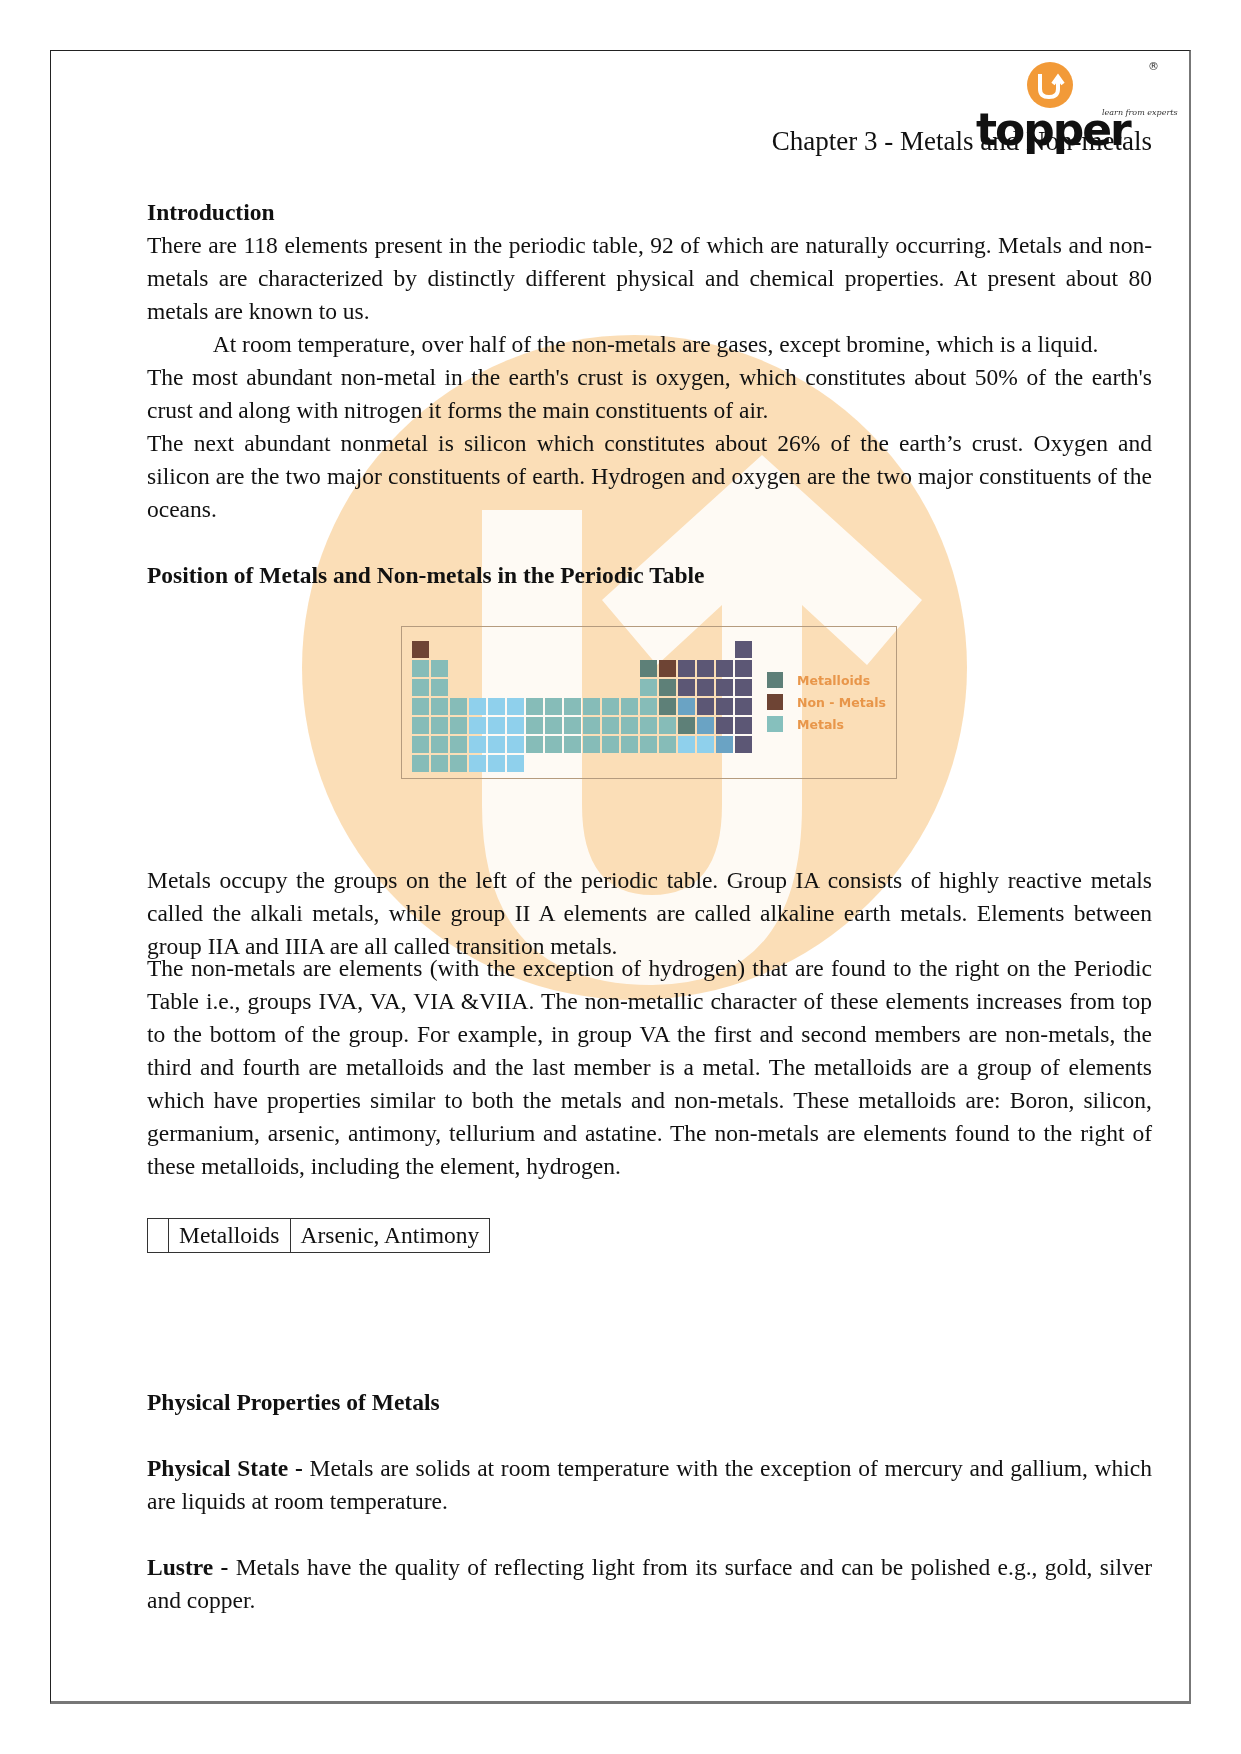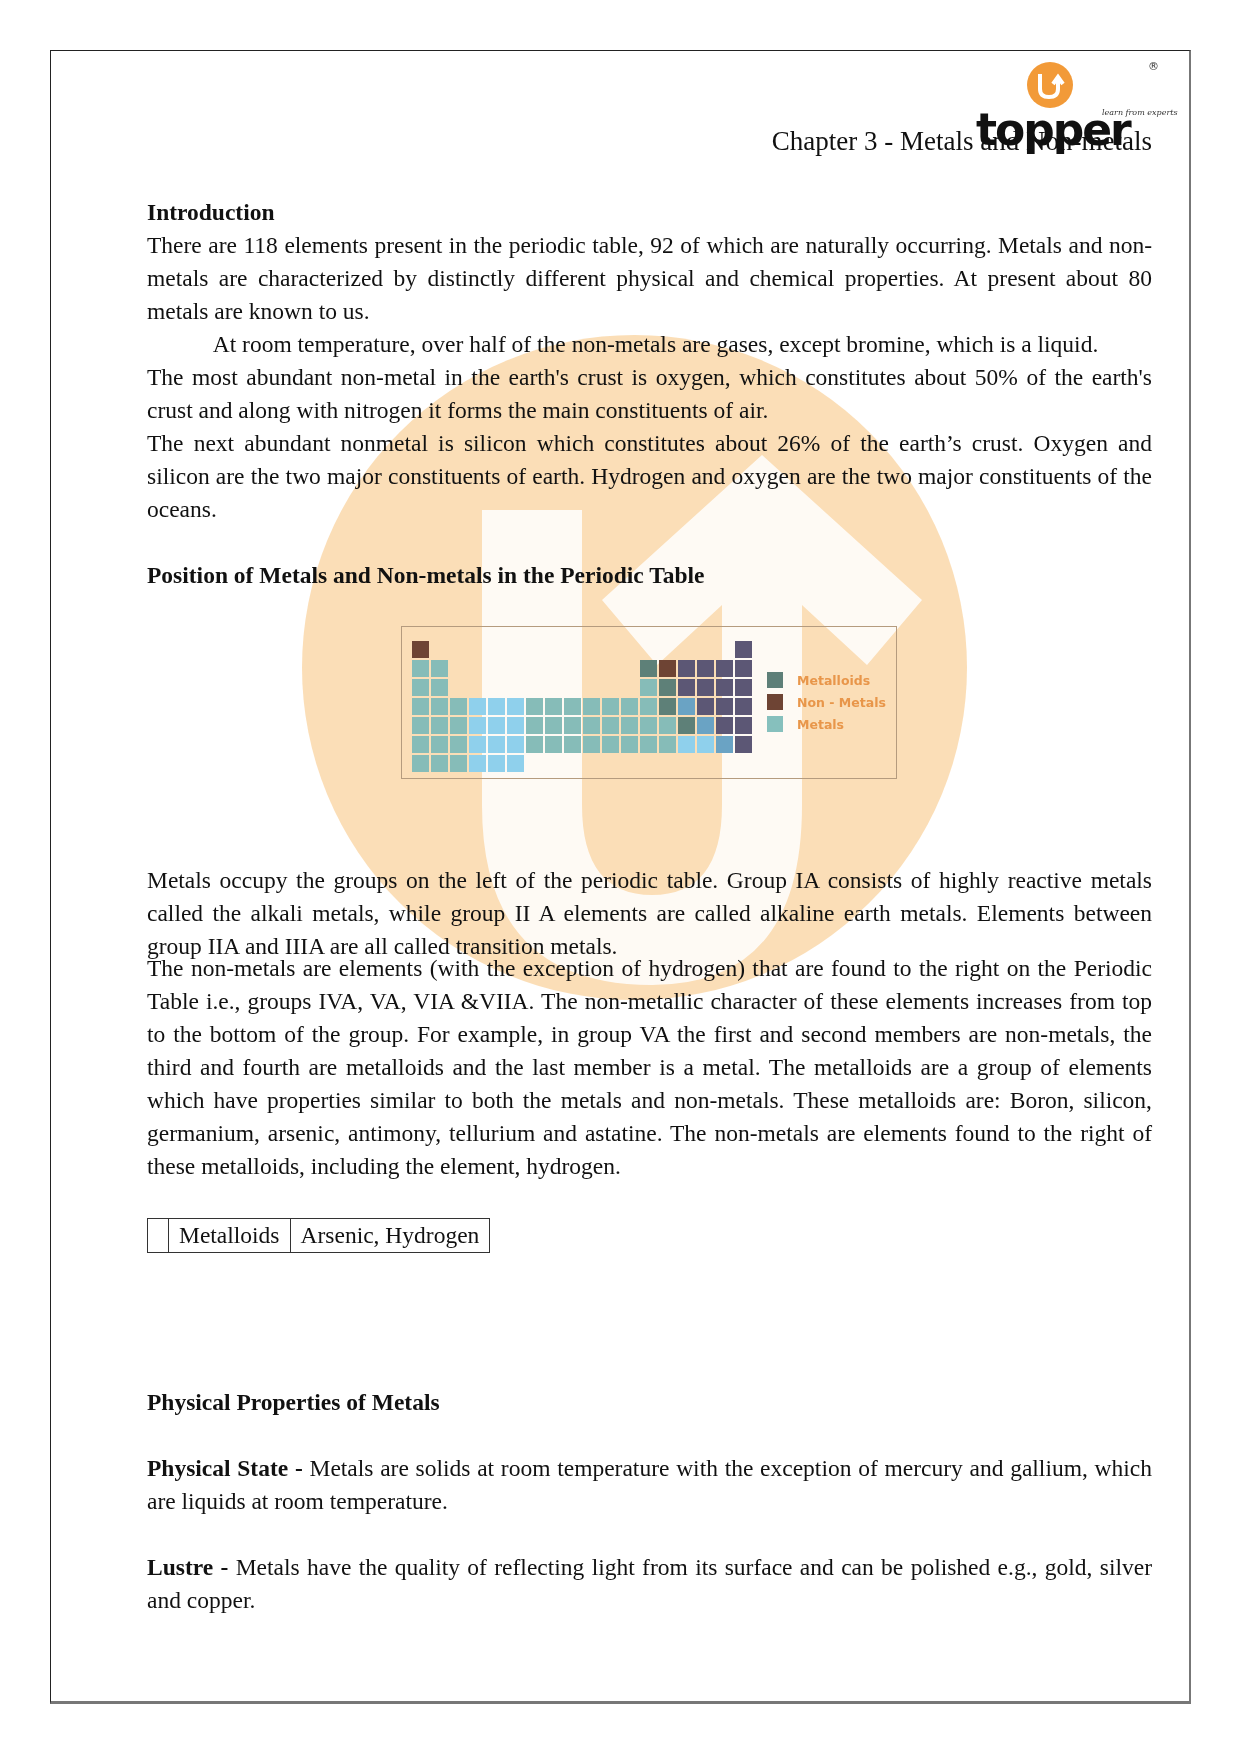--- a/index.html
+++ b/index.html
@@ -169,16 +169,16 @@
       <span class="legend-label">Metals</span>
     </div>
   </div>
 </div>
 
 <table class="gva">
   <tbody>
   <tr>
     <td></td>
     <td>Metalloids</td>
-    <td>Arsenic, Hydrogen</td>
+    <td>Arsenic, Antimony</td>
   </tr>
 </tbody>
   </table>
 
 </body></html>

